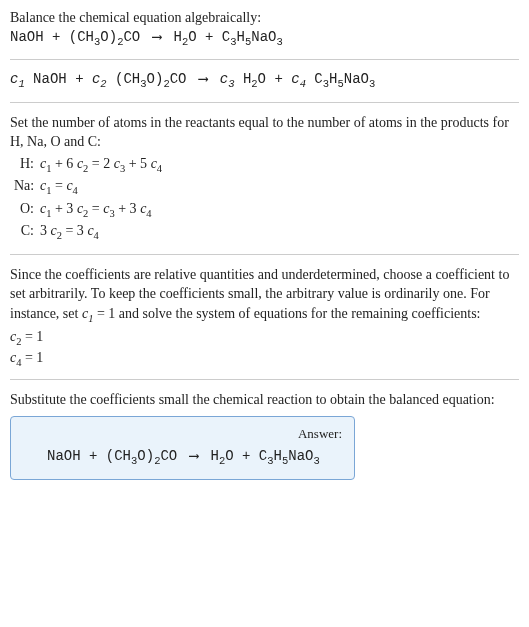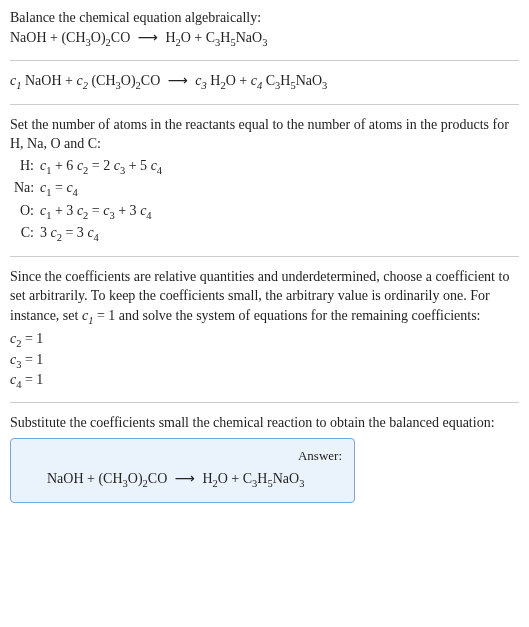--- a/index.html
+++ b/index.html
@@ -18,21 +18,21 @@
     }
     .section {
       margin-bottom: 6px;
     }
     hr {
       border: none;
       border-top: 1px solid #ccc;
       margin: 10px 0;
     }
     .chem {
-      font-family: Liberation Serif, serif;
+      font-family: Liberation Mono, monospace;
     }
     sub {
       font-size: 0.75em;
       vertical-align: sub;
     }
     .arrow {
       display: inline-block;
       margin: 0 4px;
     }
     .italic {
@@ -126,21 +126,20 @@
 </div>
 
 <hr>
 
 <div class="section">
   <div>
     <span>Since the coefficients are relative quantities and underdetermined, choose a coefficient to set arbitrarily. To keep the coefficients small, the arbitrary value is ordinarily one. For instance, set </span><span class="italic"><span>c</span><sub>1</sub></span><span> = 1 and solve the system of equations for the remaining coefficients:</span>
   </div>
   <div class="coef-list">
     <div class="coef-row"><span class="italic">c</span><sub>2</sub><span> = 1</span></div>
-    <div class="coef-row"><span class="italic">c</span><sub>3</sub><span> = 1</span></div>
     <div class="coef-row"><span class="italic">c</span><sub>4</sub><span> = 1</span></div>
   </div>
 </div>
 
 <hr>
 
 <div class="section">
   <div>Substitute the coefficients small the chemical reaction to obtain the balanced equation:</div>
 </div>
 

